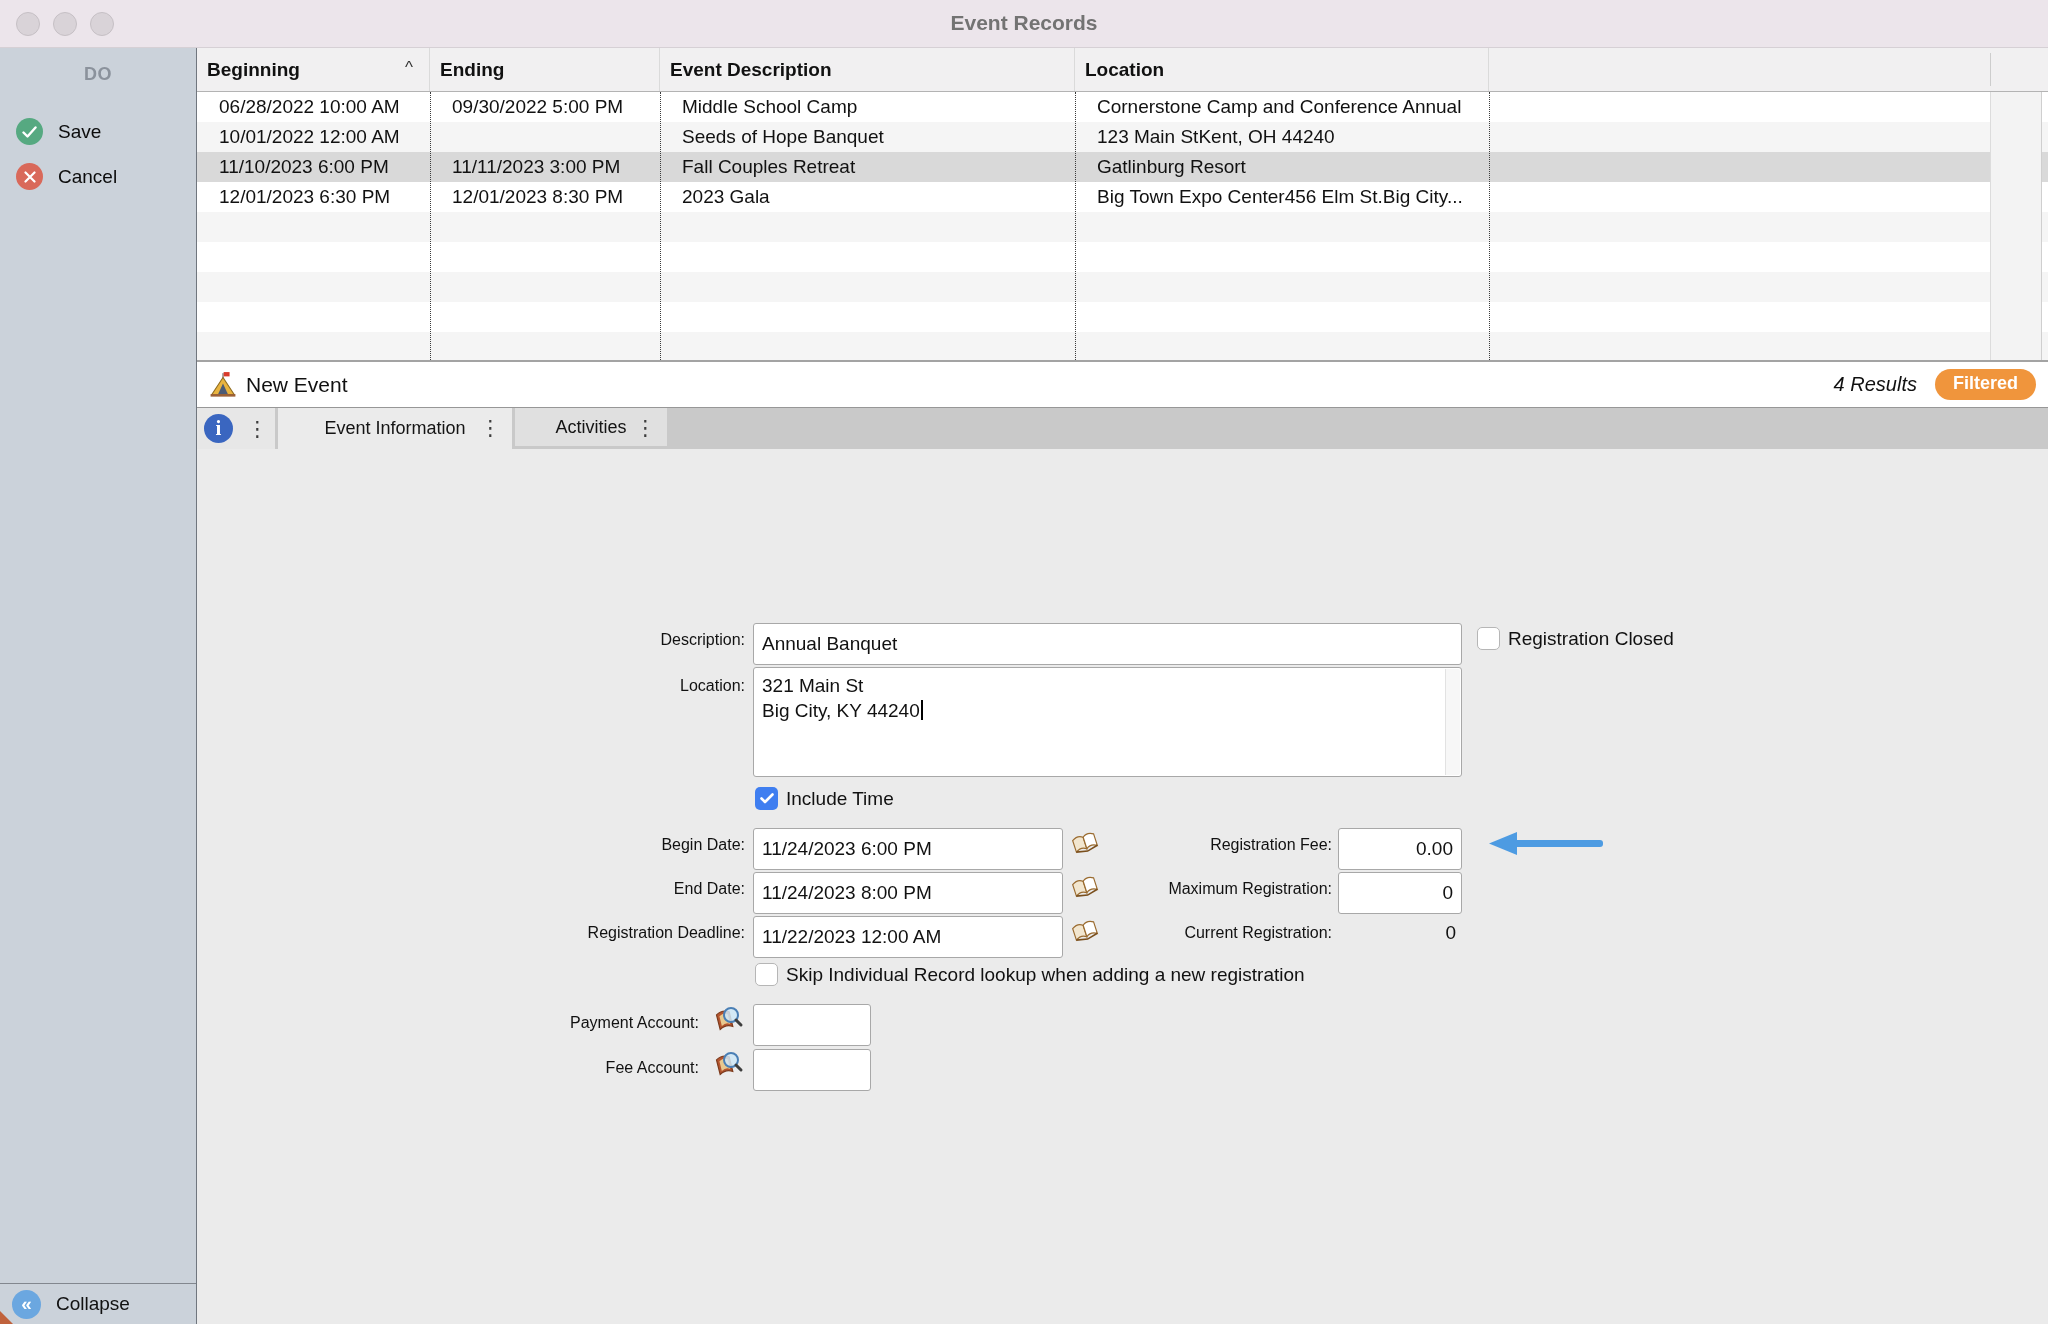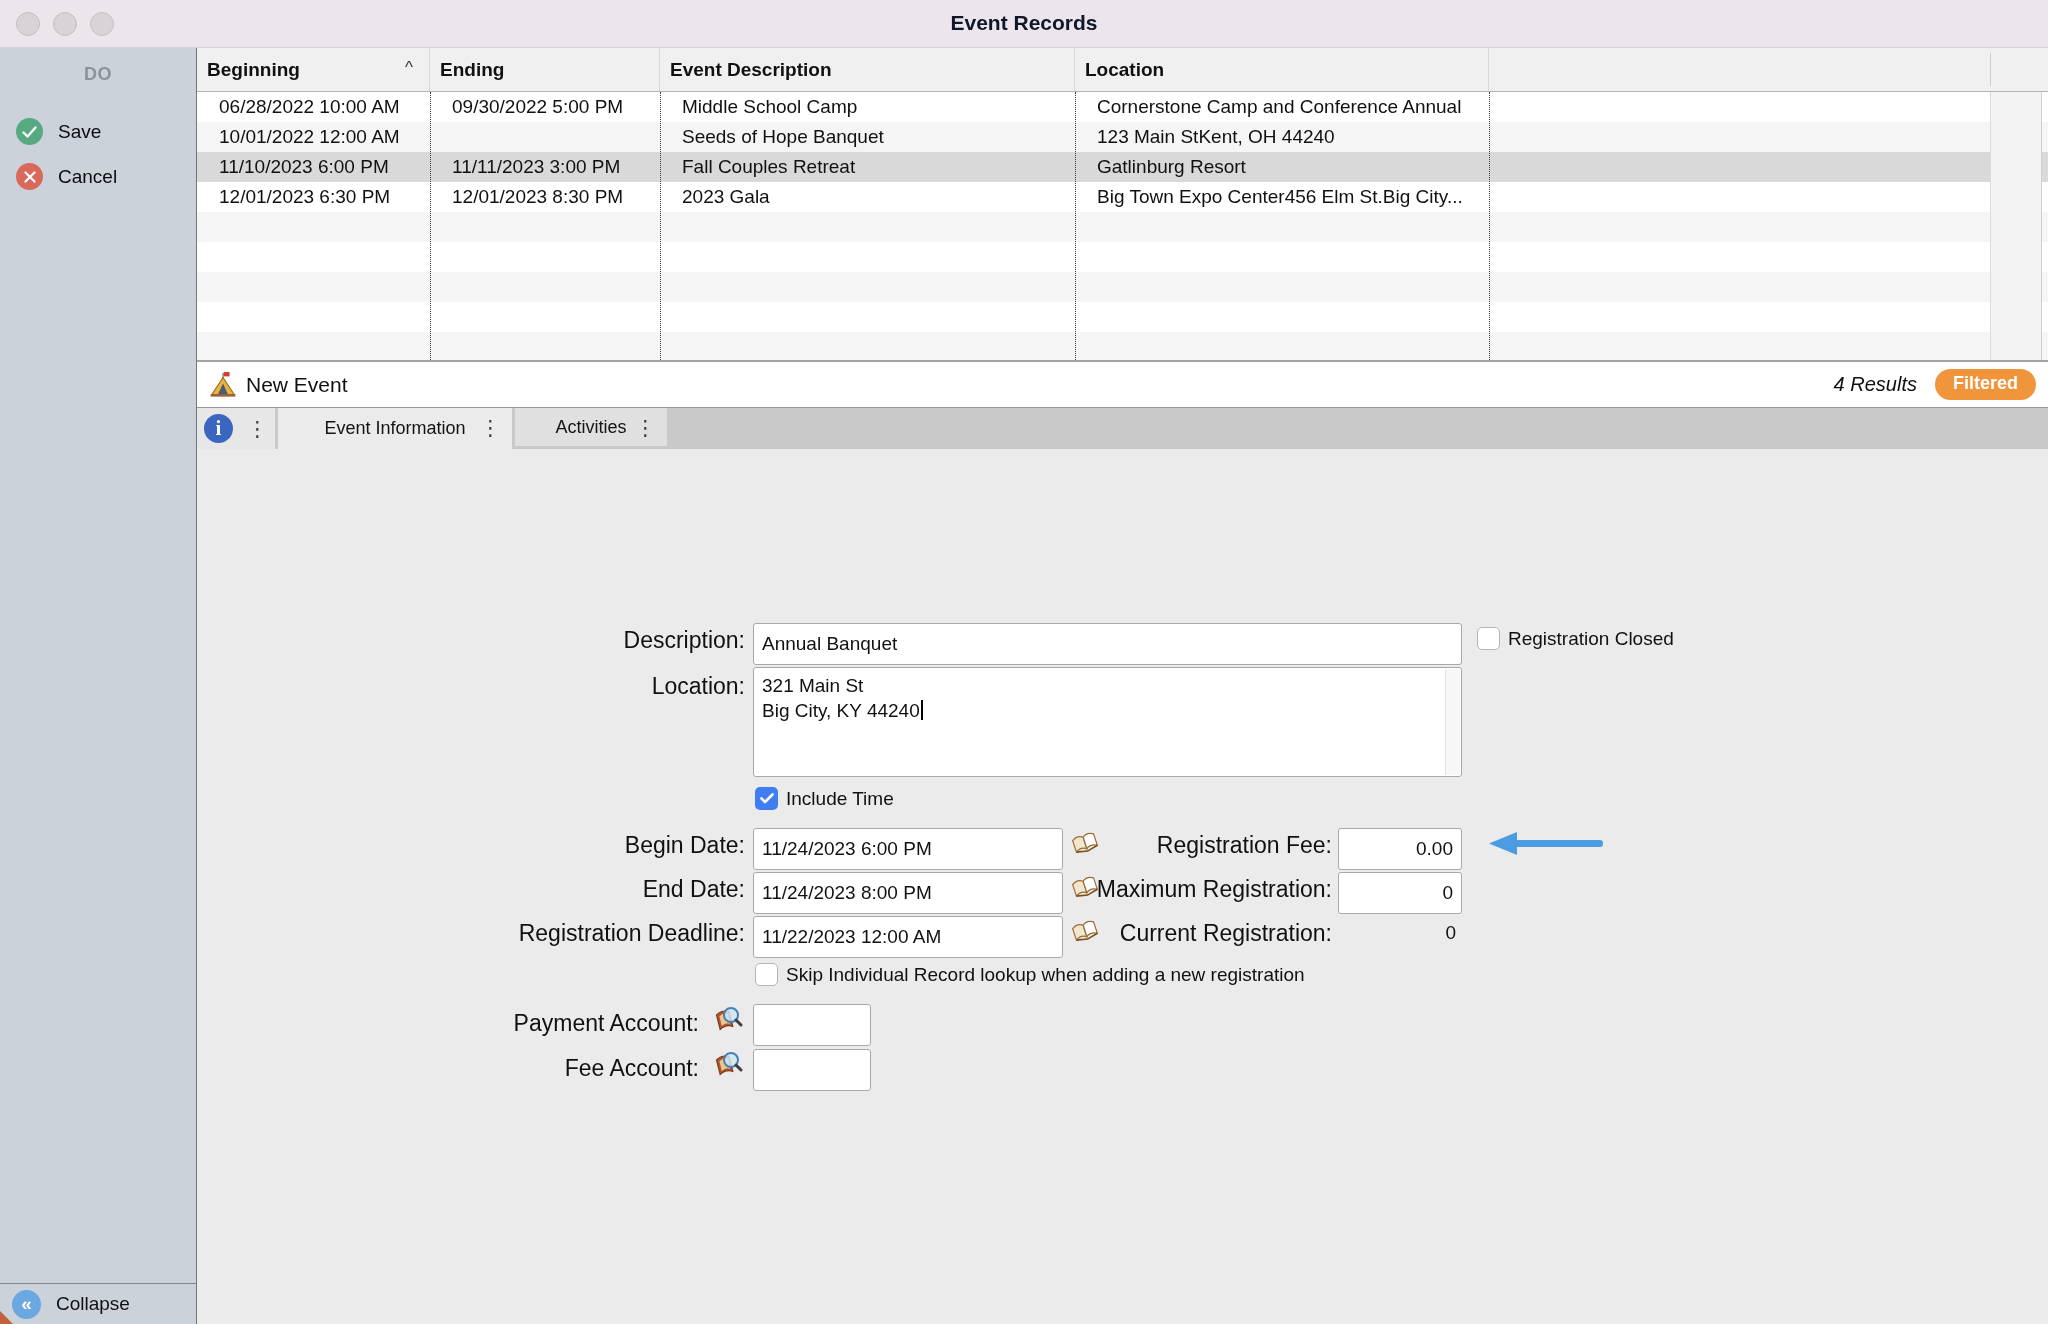--- a/index.html
+++ b/index.html
@@ -7,21 +7,21 @@
     width:2048px;height:1324px;position:relative;overflow:hidden;
     background:#ffffff;
     font-family:"Liberation Sans","DejaVu Sans",sans-serif;
     color:#111;
     -webkit-font-smoothing:antialiased;
   }
   
   .titlebar{position:absolute;top:0;left:0;width:2048px;height:48px;background:#ece5eb;border-bottom:1px solid #d6d0d5;box-sizing:border-box;}
   .lights{position:absolute;left:16px;top:12px;display:flex;gap:13px;}
   .light{width:24px;height:24px;border-radius:50%;background:#d9d3d8;border:1px solid #c6c0c5;box-sizing:border-box;}
-  .win-title{position:absolute;left:0;right:0;top:11px;text-align:center;font-size:21px;font-weight:bold;color:#0f172a;}
+  .win-title{position:absolute;left:0;right:0;top:11px;text-align:center;font-size:21px;font-weight:bold;color:#737373;}
   
   .sidebar{position:absolute;top:48px;left:0;width:197px;bottom:0;background:#cbd2da;border-right:1px solid #70767e;box-sizing:border-box;}
   .side-header{margin-top:16px;text-align:center;font-size:18px;font-weight:bold;color:#8b929c;letter-spacing:0.5px;}
   .side-actions{margin-top:24px;}
   .side-item{display:flex;align-items:center;gap:15px;padding:9px 0 9px 16px;font-size:19px;color:#0c0c0c;cursor:default;}
   .circ{width:27px;height:27px;border-radius:50%;display:flex;align-items:center;justify-content:center;flex:0 0 auto;}
   .collapse-bar{position:absolute;bottom:0;left:0;right:0;height:40px;border-top:1px solid #82878e;display:flex;align-items:center;gap:15px;padding-left:12px;font-size:19px;}
   .corner-mark{position:absolute;left:0;bottom:0;width:0;height:0;border-left:13px solid #c0623c;border-top:13px solid transparent;z-index:5;}
   
   .main{position:absolute;top:48px;left:197px;right:0;bottom:0;background:#ebebeb;}
@@ -49,21 +49,21 @@
   .tabstrip{position:absolute;top:360px;left:0;right:0;height:41px;background:#c9c9c9;}
   .tab{position:absolute;top:0;bottom:0;display:flex;align-items:center;justify-content:center;box-sizing:border-box;}
   .tab .dots{position:absolute;right:11px;top:9px;font-size:21px;color:#3d3d3d;line-height:21px;}
   .tab-label{font-size:18px;color:#141414;}
   .seg-info{left:0;width:78px;background:#e7e7e7;}
   .tab-1{left:81px;width:234px;background:#ebebeb;}
   .tab-2{left:318px;width:152px;background:#e0e0e0;bottom:3px;}
   .info-circ{width:29px;height:29px;border-radius:50%;display:flex;align-items:center;justify-content:center;color:#fff;font-family:"Liberation Serif","DejaVu Serif",serif;font-weight:bold;font-size:21px;margin-right:14px;}
   
   .formarea{position:absolute;top:401px;left:0;right:0;bottom:0;background:#ebebeb;}
-  .lbl{position:absolute;text-align:right;font-size:23px;height:26px;line-height:26px;white-space:nowrap;}
+  .lbl{position:absolute;text-align:right;font-size:16px;height:26px;line-height:26px;white-space:nowrap;}
   .inp{position:absolute;background:#fff;border:1px solid #a8a8a8;border-radius:3px;font-size:19px;padding:0 8px;display:flex;align-items:center;box-sizing:border-box;height:42px;white-space:nowrap;overflow:hidden;}
   .inp.right{justify-content:flex-end;}
   .ta{position:absolute;background:#fff;border:1px solid #a8a8a8;border-radius:3px;font-size:19px;padding:5px 24px 5px 8px;box-sizing:border-box;line-height:25px;}
   .ta .scrollstrip{position:absolute;top:1px;bottom:1px;right:1px;width:14px;background:#f7f7f7;border-left:1px solid #e2e2e2;border-radius:0 2px 2px 0;}
   .pre{white-space:pre-line;}
   .caret{display:inline-block;width:2px;height:20px;background:#000;vertical-align:-3px;margin-left:1px;}
   .cb{position:absolute;width:23px;height:23px;background:#fff;border:1px solid #b6b6b6;border-radius:5px;box-sizing:border-box;display:flex;align-items:center;justify-content:center;}
   .cb.checked{border:none;}
   .cb-label{position:absolute;font-size:19px;height:26px;line-height:26px;white-space:nowrap;}
   .static-val{position:absolute;text-align:right;font-size:19px;height:26px;line-height:26px;}

